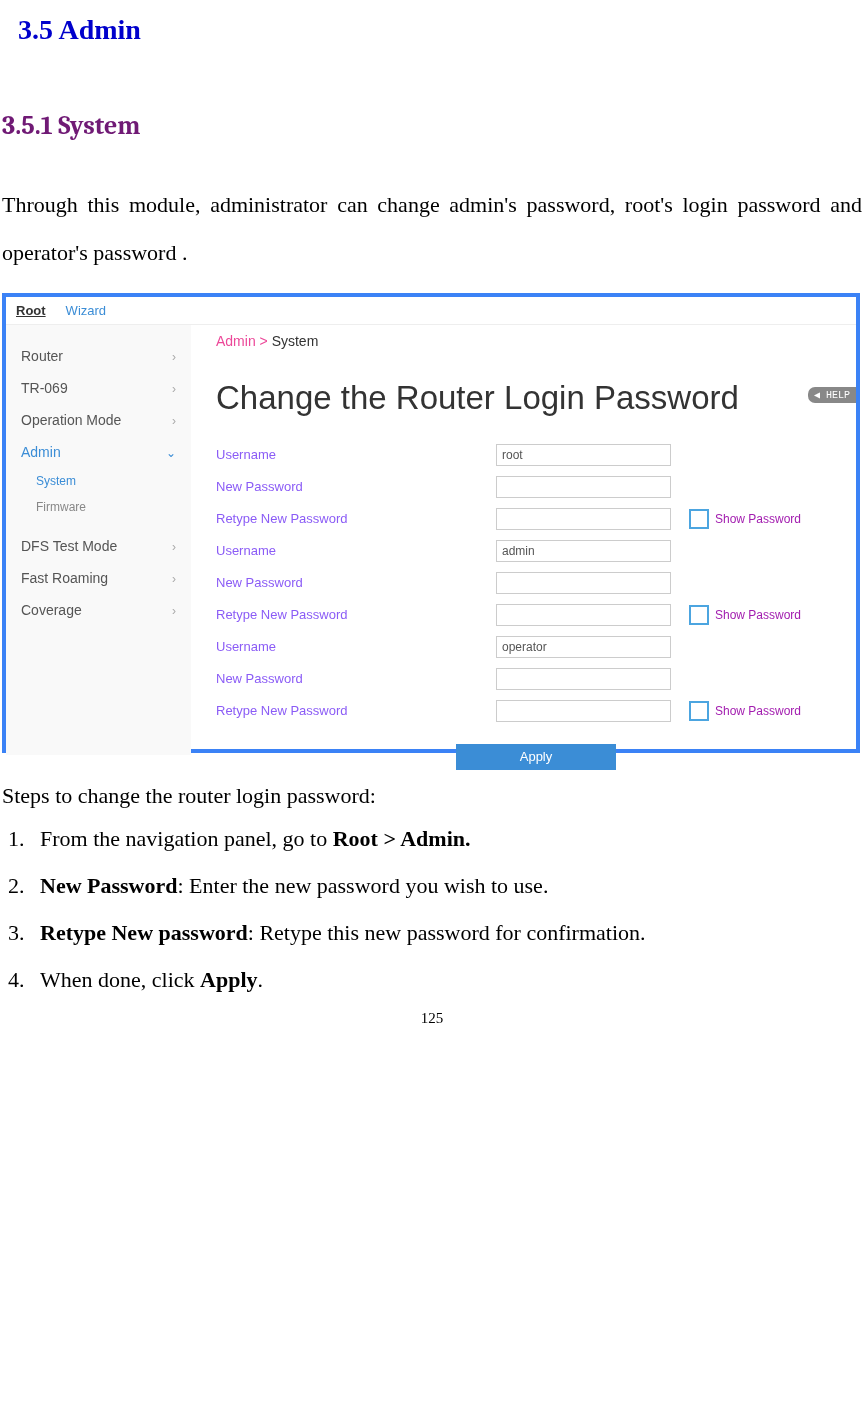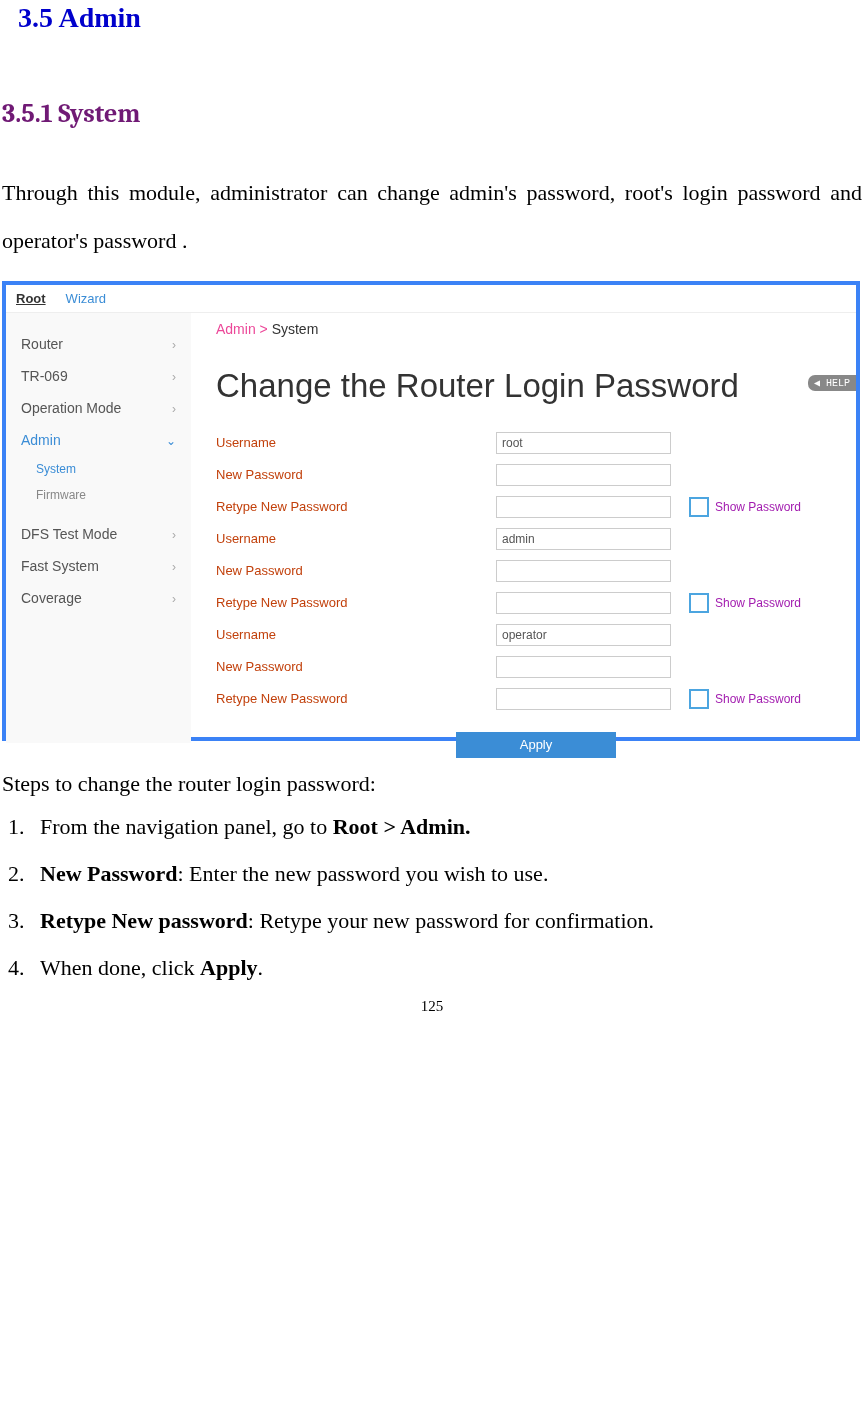--- a/index.html
+++ b/index.html
@@ -14,21 +14,21 @@
       margin: 0 auto;
       padding: 0;
     }
     .page {
       padding: 0 2px;
     }
     .section-heading {
       font-size: 28px;
       font-weight: bold;
       color: #0000cc;
-      margin-top: 2px;
+      margin-top: 14px;
       margin-left: 16px;
     }
     .subsection-heading {
       font-size: 26px;
       font-weight: bold;
       color: #701a75;
       margin-top: 65px;
       margin-bottom: 40px;
       font-family: "Cambria", "Times New Roman", serif;
     }
@@ -131,21 +131,21 @@
     }
     .form-row {
       display: flex;
       align-items: center;
       margin-bottom: 6px;
       height: 26px;
     }
     .form-label {
       width: 280px;
       font-size: 13px;
-      color: #c2410c;
+      color: #8b5cf6;
     }
     .form-input {
       width: 175px;
       height: 22px;
       border: 1px solid #ccc;
       padding: 0 5px;
       font-size: 12px;
       color: #555;
     }
     .show-password {
@@ -227,21 +227,21 @@
           <span>Admin</span>
           <span class="chevron chevron-down">⌄</span>
         </div>
         <div class="sidebar-subitem sidebar-subitem-active">System</div>
         <div class="sidebar-subitem">Firmware</div>
         <div class="sidebar-item" style="margin-top:10px">
           <span>DFS Test Mode</span>
           <span class="chevron">›</span>
         </div>
         <div class="sidebar-item">
-          <span>Fast System</span>
+          <span>Fast Roaming</span>
           <span class="chevron">›</span>
         </div>
         <div class="sidebar-item">
           <span>Coverage</span>
           <span class="chevron">›</span>
         </div>
       </div>
 
       <div class="main-panel">
         <div class="breadcrumb">
@@ -310,21 +310,21 @@
 
   <p class="steps-intro">Steps to change the router login password:</p>
   <ol class="steps-list">
     <li>
       <span>From the navigation panel, go to </span><span class="bold">Root &gt; Admin.</span>
     </li>
     <li>
       <span class="bold">New Password</span><span>: Enter the new password you wish to use.</span>
     </li>
     <li>
-      <span class="bold">Retype New password</span><span>: Retype your new password for confirmation.</span>
+      <span class="bold">Retype New password</span><span>: Retype this new password for confirmation.</span>
     </li>
     <li>
       <span>When done, click </span><span class="bold">Apply</span><span>.</span>
     </li>
   </ol>
 
   <div class="page-number">125</div>
 </div>
 
 </body></html>

